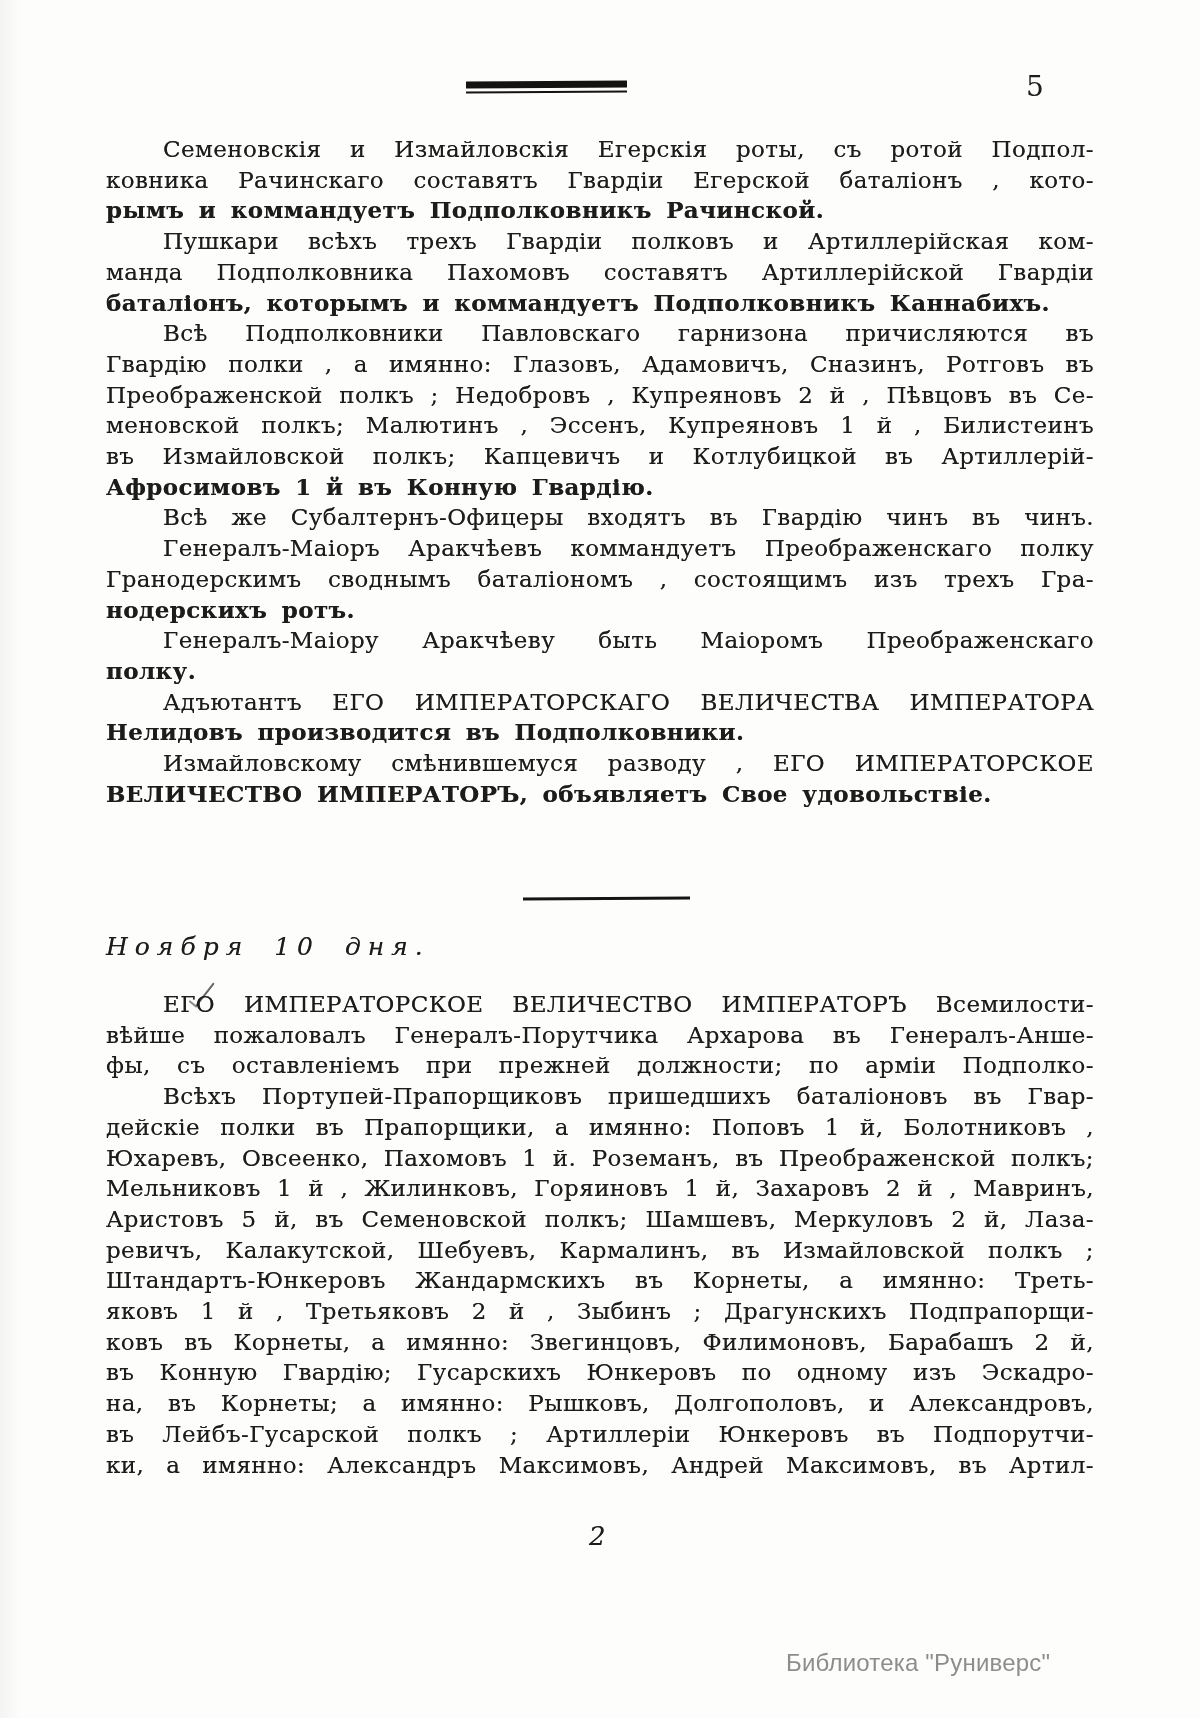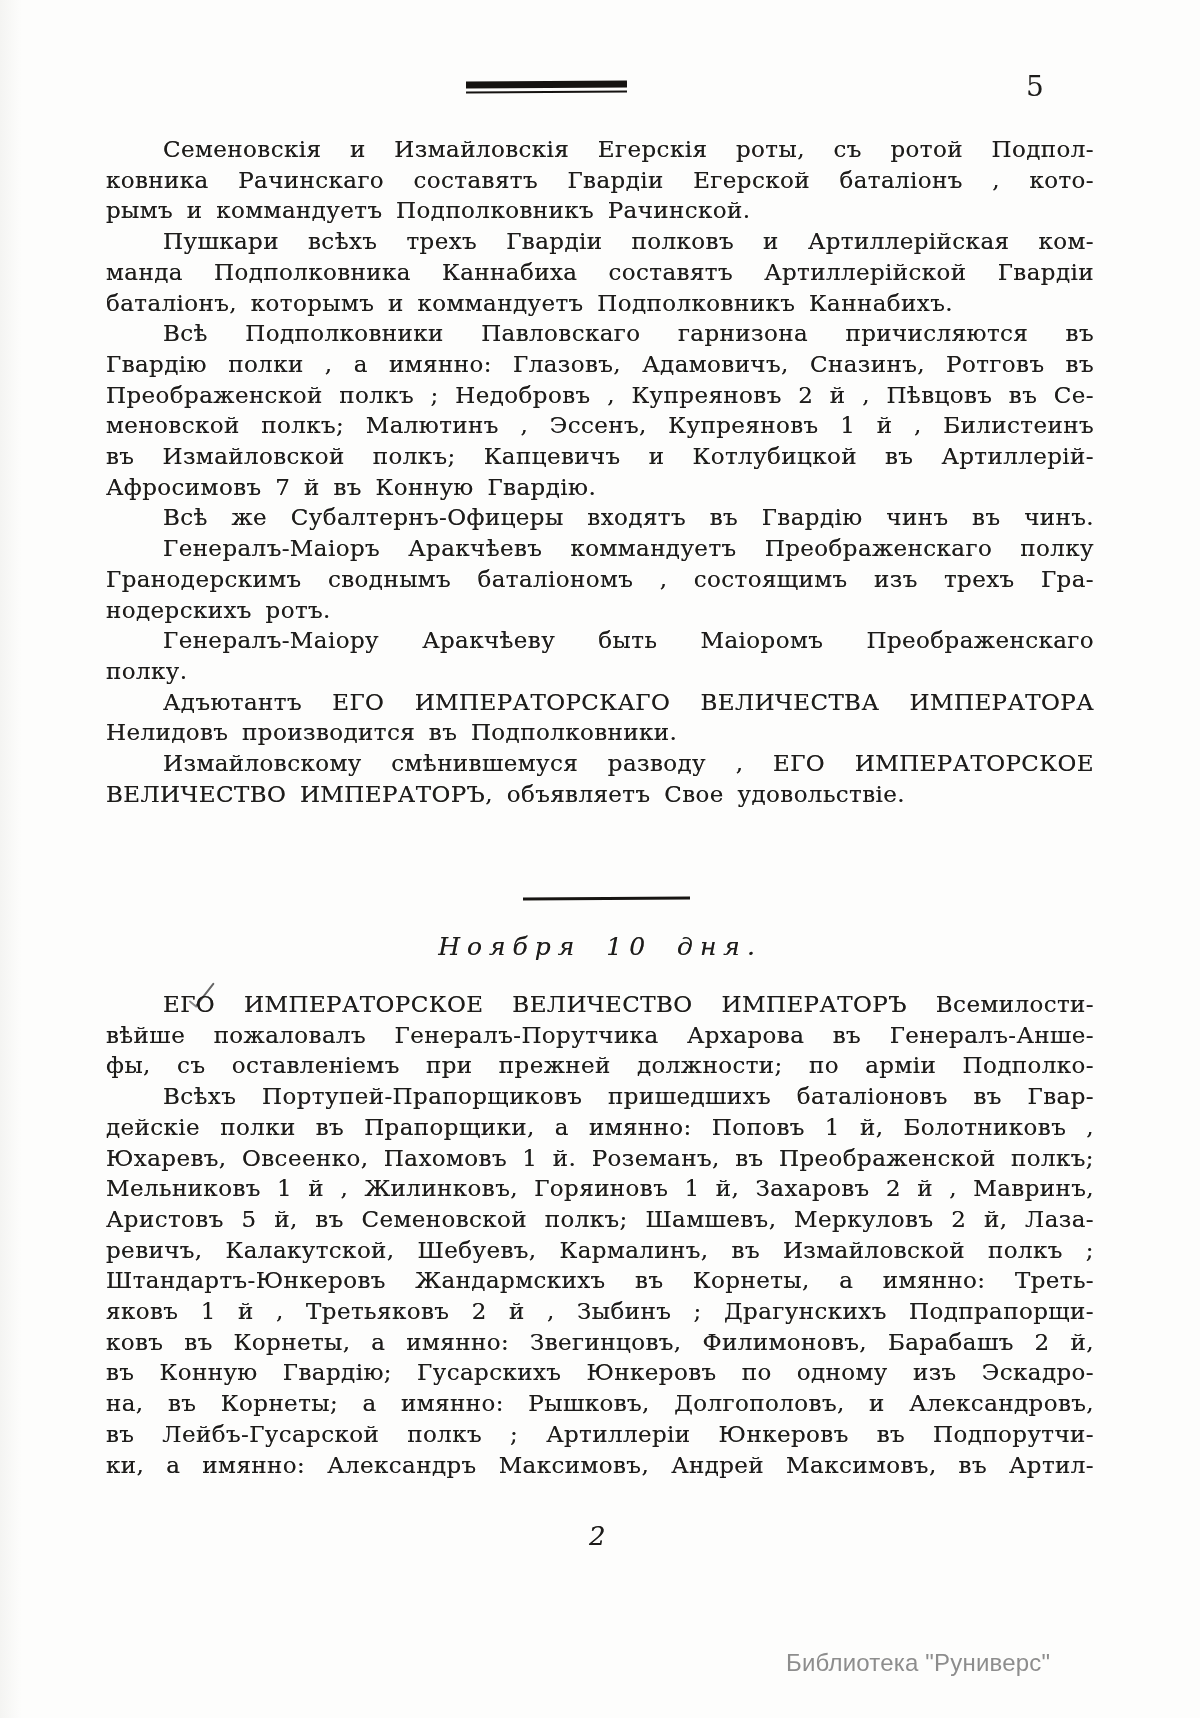--- a/index.html
+++ b/index.html
@@ -26,30 +26,30 @@
   
   .textblock { position:absolute; left:106px; width:988px; }
   #section1 { top:134px; }
   #section2 { top:989px; }
   .line {
     font-size:23px; line-height:30.7px;
     letter-spacing:0.4px; word-spacing:2.5px;
     text-align:justify; text-align-last:justify;
     text-shadow:0 0 0.5px rgba(20,18,15,0.6);
   }
-  .line.end { text-align-last:left; word-spacing:6px; }
+  .line.end { text-align-last:left; word-spacing:6px;font-weight:bold; }
   .line.ind { text-indent:57px; }
   
   .divider {
     position:absolute; left:523px; top:897px; width:167px; height:3px;
     background:#171512; transform:rotate(-0.4deg);
   }
   .date-heading {
     position:absolute; left:106px; top:932px; width:988px;
-    text-align:center; font-style:italic;
+    font-style:italic;
     font-size:25px; letter-spacing:7px; word-spacing:10px;
     text-shadow:0 0 0.5px rgba(20,18,15,0.6);
   }
   
   .pencil-mark { position:absolute; left:186px; top:980px; width:34px; height:30px; }
   .pencil-mark .s1 {
     position:absolute; left:18px; top:0px; width:2px; height:29px;
     background:#4a4a4a; transform:rotate(38deg); border-radius:1px; opacity:.85;
   }
   .pencil-mark .s2 {
@@ -77,30 +77,30 @@
   <div class="page-number">5</div>
 
   <div class="textblock" id="section1">
     <div>
       <div class="line ind">Семеновскія и Измайловскія Егерскія роты, съ ротой Подпол-</div>
       <div class="line">ковника Рачинскаго составятъ Гвардіи Егерской баталіонъ , кото-</div>
       <div class="line end">рымъ и коммандуетъ Подполковникъ Рачинской.</div>
     </div>
     <div>
       <div class="line ind">Пушкари всѣхъ трехъ Гвардіи полковъ и Артиллерійская ком-</div>
-      <div class="line">манда Подполковника Каннабиха составятъ Артиллерійской Гвардіи</div>
+      <div class="line">манда Подполковника Пахомовъ составятъ Артиллерійской Гвардіи</div>
       <div class="line end">баталіонъ, которымъ и коммандуетъ Подполковникъ Каннабихъ.</div>
     </div>
     <div>
       <div class="line ind">Всѣ Подполковники Павловскаго гарнизона причисляются въ</div>
       <div class="line">Гвардію полки , а имянно: Глазовъ, Адамовичъ, Сназинъ, Ротговъ въ</div>
       <div class="line">Преображенской полкъ ; Недобровъ , Купреяновъ 2 й , Пѣвцовъ въ Се-</div>
       <div class="line">меновской полкъ; Малютинъ , Эссенъ, Купреяновъ 1 й , Билистеинъ</div>
       <div class="line">въ Измайловской полкъ; Капцевичъ и Котлубицкой въ Артиллерій-</div>
-      <div class="line end">Афросимовъ 7 й въ Конную Гвардію.</div>
+      <div class="line end">Афросимовъ 1 й въ Конную Гвардію.</div>
     </div>
     <div>
       <div class="line ind">Всѣ же Субалтернъ-Офицеры входятъ въ Гвардію чинъ въ чинъ.</div>
     </div>
     <div>
       <div class="line ind">Генералъ-Маіоръ Аракчѣевъ коммандуетъ Преображенскаго полку</div>
       <div class="line">Гранодерскимъ своднымъ баталіономъ , состоящимъ изъ трехъ Гра-</div>
       <div class="line end">нодерскихъ ротъ.</div>
     </div>
     <div>

